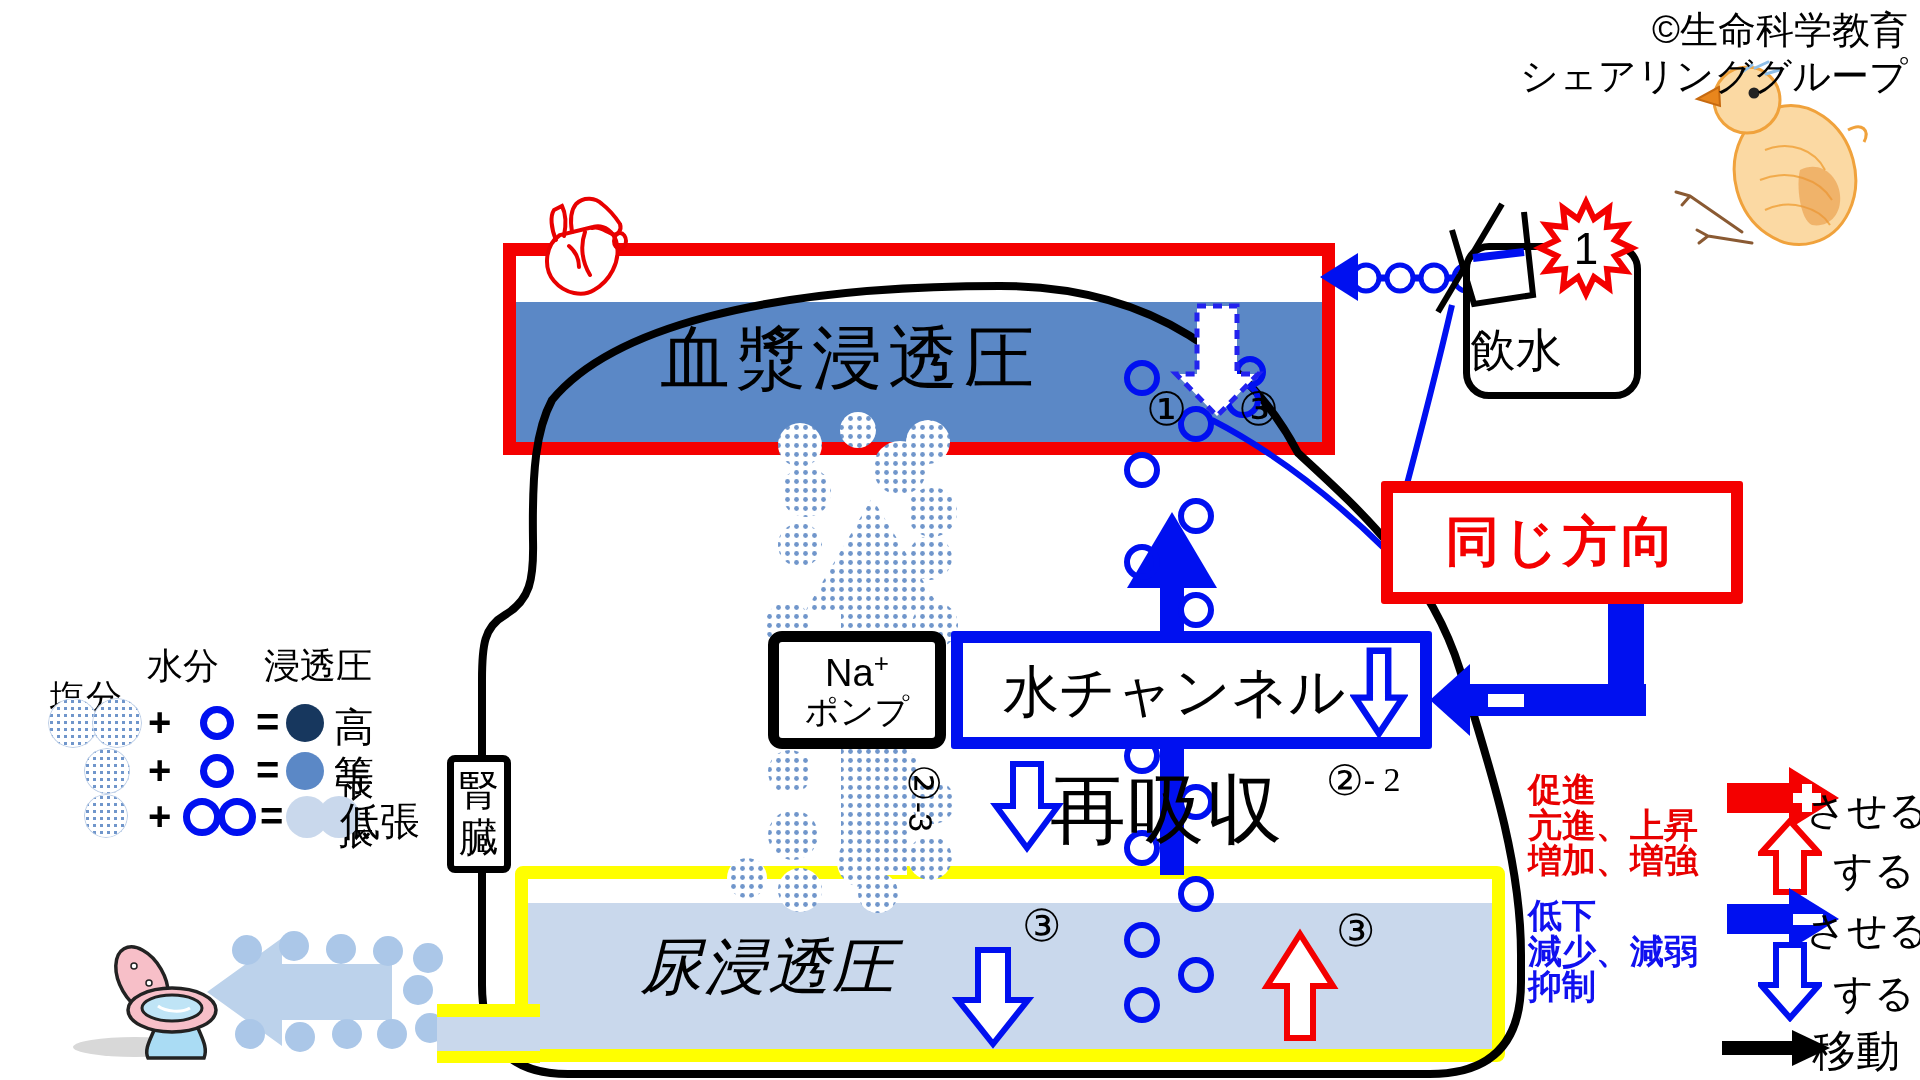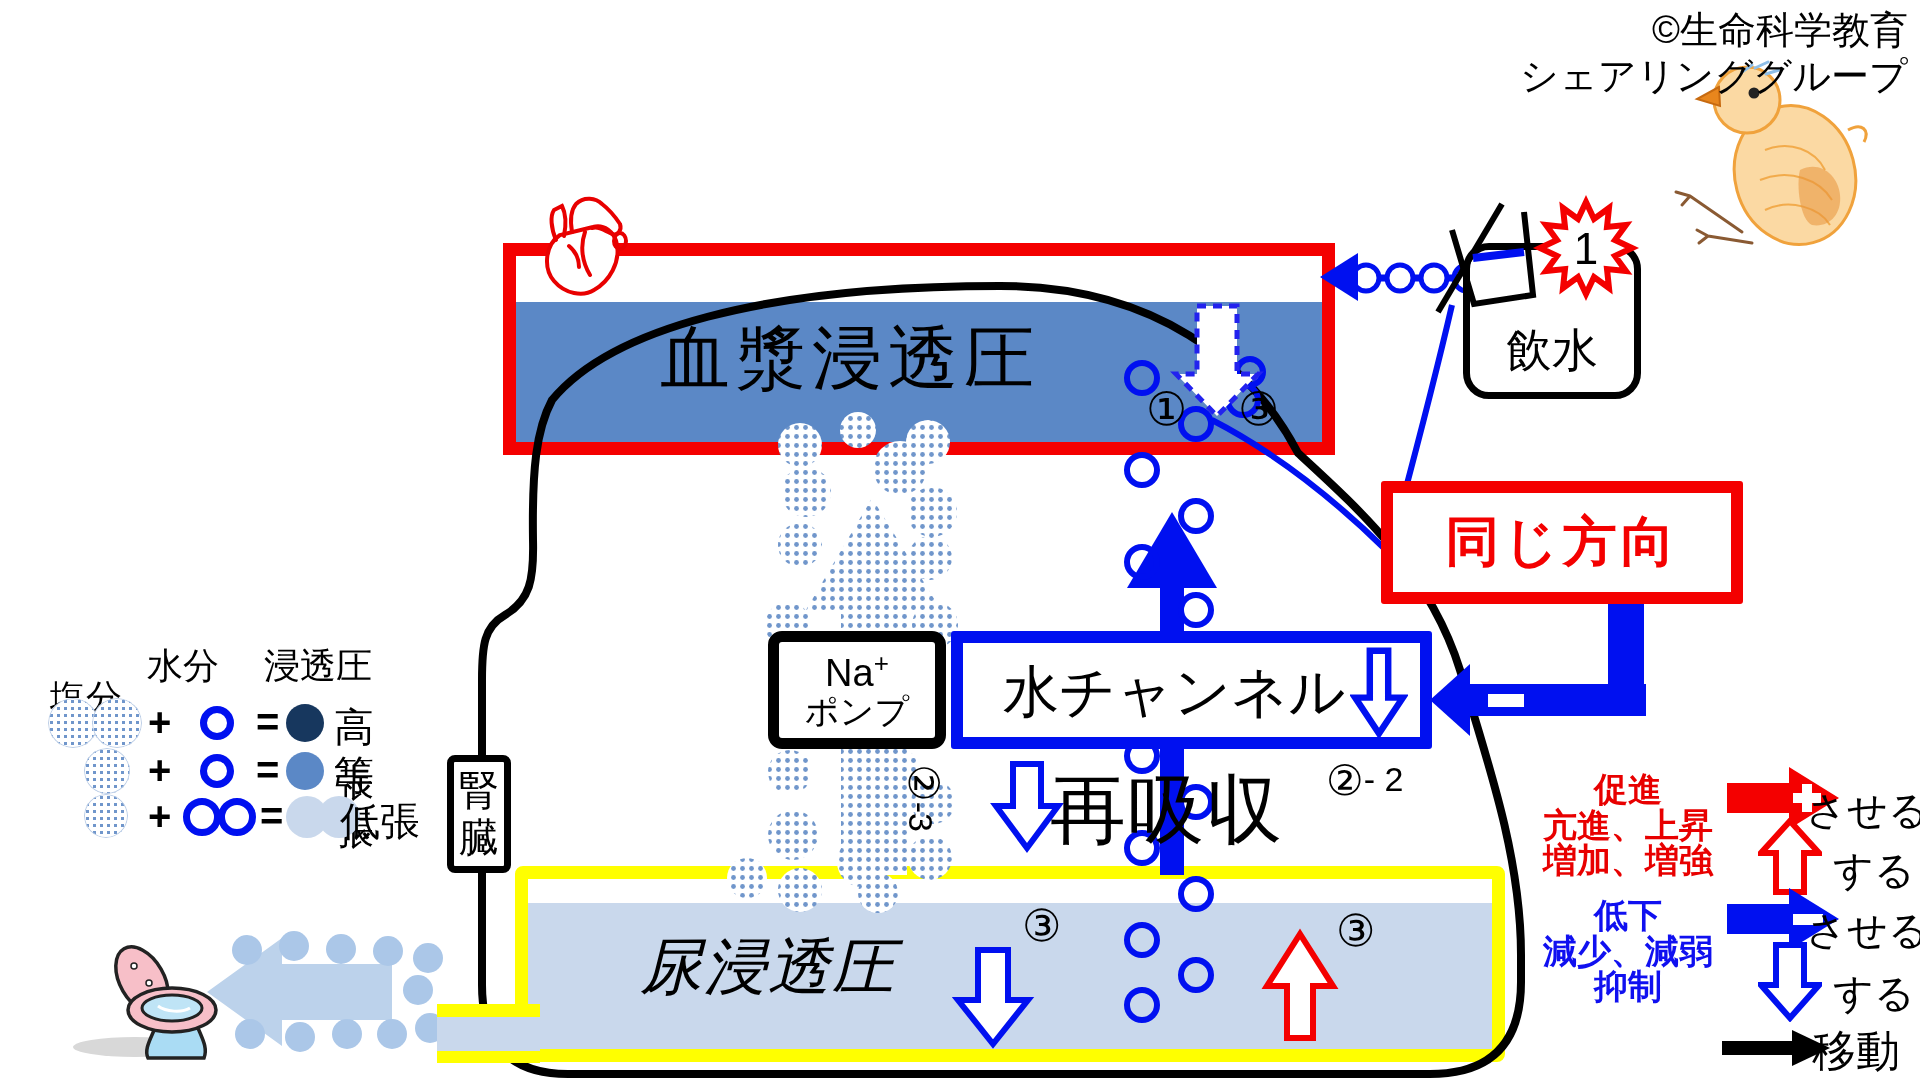--- a/index.html
+++ b/index.html
@@ -13,57 +13,57 @@
   
   .red-box{left:503px;top:243px;width:806px;height:186px;border:13px solid #f40000;z-index:1;background:#fff;}
   .red-box .fill{position:absolute;left:0;right:0;top:46px;bottom:0;background:#5b88c6;}
   .yellow-box{left:515px;top:866px;width:964px;height:170px;border:13px solid #ffff00;border-radius:8px;z-index:1;background:#fff;}
   .yellow-box .fill{position:absolute;left:0;right:0;top:24px;bottom:0;background:#c9d8ec;}
   .na-box{left:768px;top:631px;width:156px;height:96px;border:11px solid #000;border-radius:14px;background:#fff;z-index:4;
           display:flex;flex-direction:column;align-items:center;justify-content:center;line-height:1.05;}
   .wc-box{left:951px;top:631px;width:457px;height:94px;border:12px solid #0010f0;border-radius:3px;background:#fff;z-index:4;}
   .wc-box .lbl{position:absolute;left:40px;top:12px;font-size:56px;}
   .drink-box{left:1463px;top:243px;width:164px;height:142px;border:7px solid #000;border-radius:26px;background:#fff;z-index:4;}
-  .drink-box .lbl{position:absolute;left:0;right:0;bottom:10px;text-align:center;font-size:46px;margin-top:8px;}
+  .drink-box .lbl{position:absolute;left:0;right:0;bottom:10px;font-size:46px;margin-top:8px;}
   .same-box{left:1381px;top:481px;width:338px;height:99px;border:12px solid #f40000;border-radius:3px;background:#fff;z-index:4;
             display:flex;align-items:center;justify-content:center;}
   .same-box .lbl{color:#f40000;font-size:54px;font-weight:600;letter-spacing:4px;}
   .kidney-box{left:447px;top:755px;width:50px;height:104px;border:7px solid #000;border-radius:8px;background:#fff;z-index:4;
               display:flex;flex-direction:column;align-items:center;justify-content:center;font-size:40px;line-height:1.18;}
 
   .channel-strip{z-index:3;}
 
   
   .t{z-index:6;white-space:nowrap;}
   .copyright{right:12px;top:8px;text-align:right;font-size:38px;line-height:1.2;z-index:6;}
   .plasma-label{left:660px;top:312px;font-size:70px;letter-spacing:6px;}
   .circled{font-size:46px;}
   .urine-label{font-size:62px;letter-spacing:2px;}
   .re-label{left:1050px;top:760px;font-size:76px;letter-spacing:2px;text-align:center;}
   .step23{left:948px;top:764px;transform:rotate(90deg);transform-origin:0 0;}
   .step23 .c{font-size:42px;} .step23 .r{font-size:34px;}
-  .step22{left:1326px;top:756px;}
+  .step22{left:1326px;top:756px;font-family:Liberation Serif, serif;}
   .step22 .c{font-size:42px;} .step22 .r{font-size:34px;vertical-align:4px;}
 
   
   .ton{left:42px;top:642px;width:370px;height:210px;z-index:6;}
   .ton .hdr{position:absolute;font-size:36px;}
   .ton-row{position:absolute;height:52px;}
   .cell{position:absolute;display:flex;align-items:center;}
   .saltdot{border-radius:50%;background-color:#fff;
            background-image:radial-gradient(#7096cb 1.7px,rgba(255,255,255,0) 2px);
            background-size:7px 7px;box-shadow:inset 0 0 0 1px #b9cce6;}
   .ring{border:7px solid #0010f0;border-radius:50%;background:#fff;box-sizing:border-box;}
   .dot-filled{border-radius:50%;}
   .ton-label{font-size:40px;}
   .op{font-size:40px;font-weight:600;}
 
   
   .fx-red{color:#e80000;} .fx-blue{color:#1010f0;}
-  .fx-text{text-align:center;font-size:34px;line-height:1.05;font-weight:600;width:200px;z-index:6;}
+  .fx-text{font-size:34px;line-height:1.05;font-weight:600;width:200px;z-index:6;}
   .fx-word{font-size:40px;z-index:6;}
 </style>
 </head>
 <body>
 
 <div class="stage">
 
   <div class="abs red-box">
     <div class="fill"></div>
   </div>

